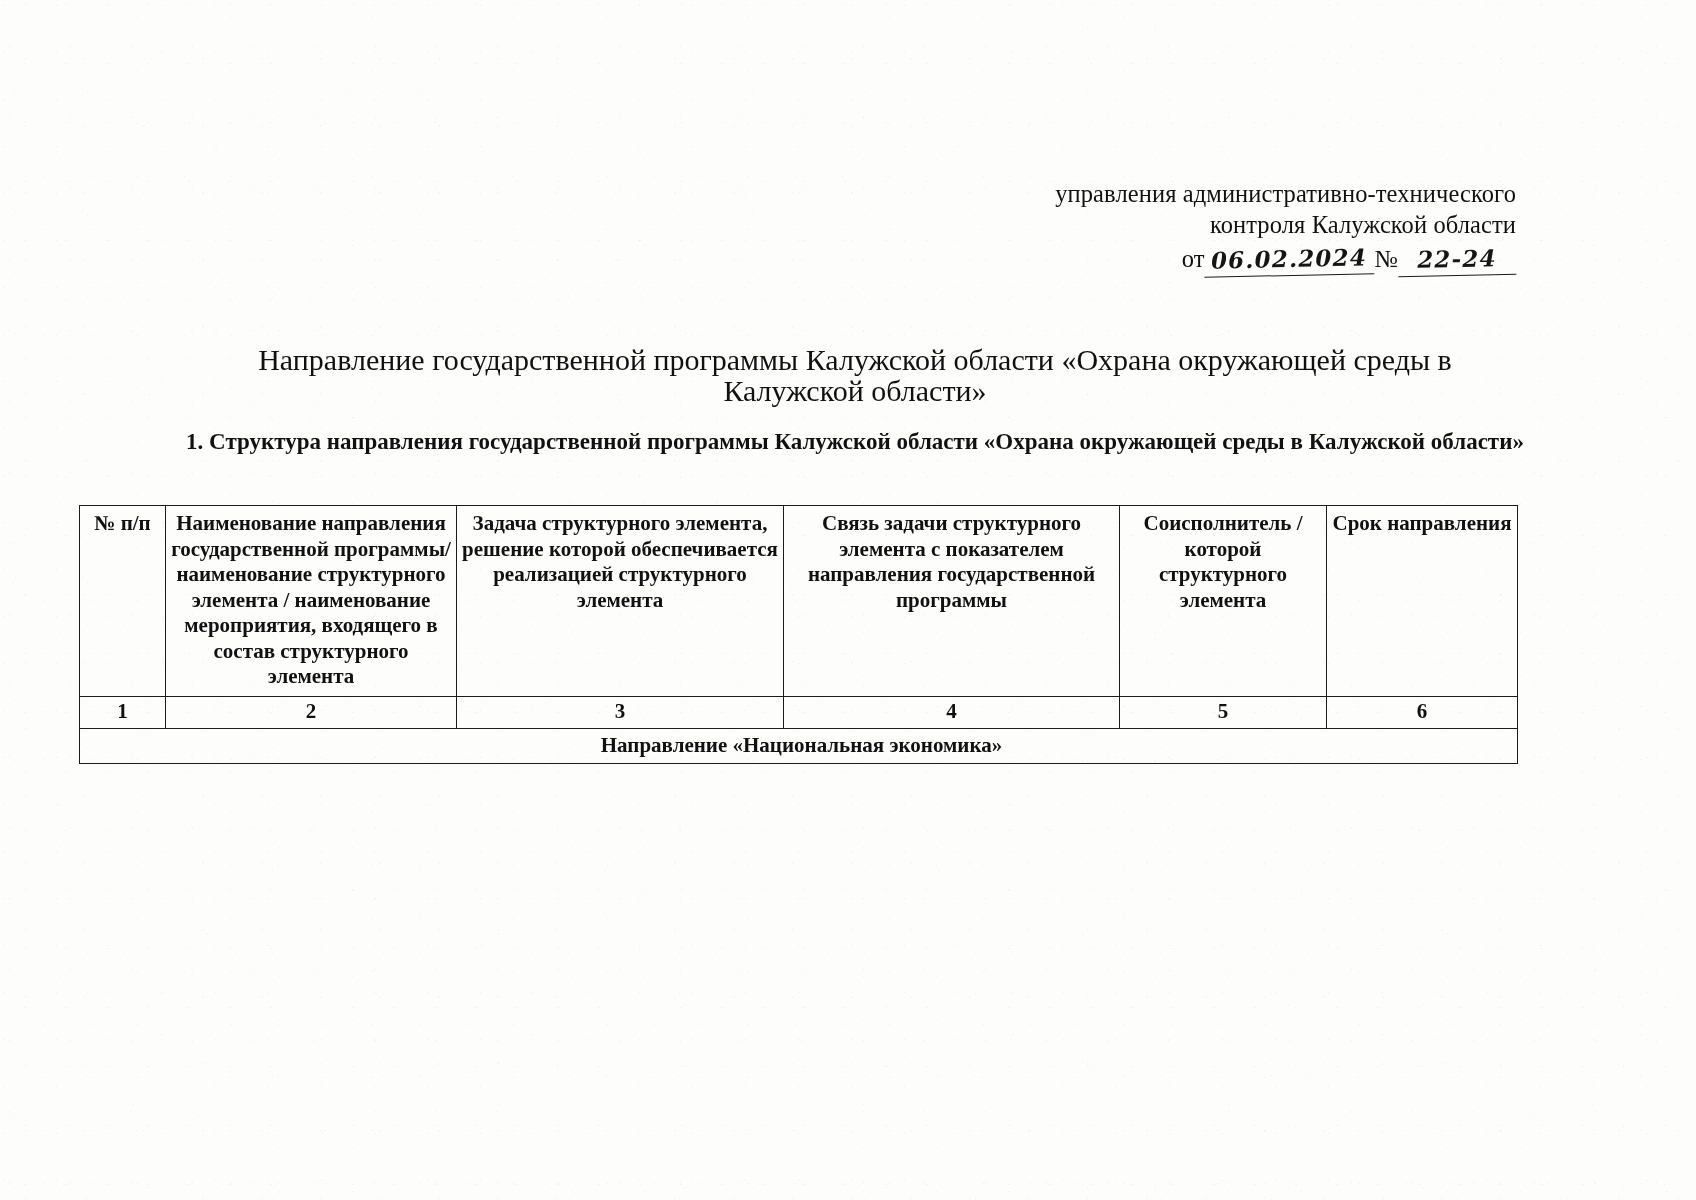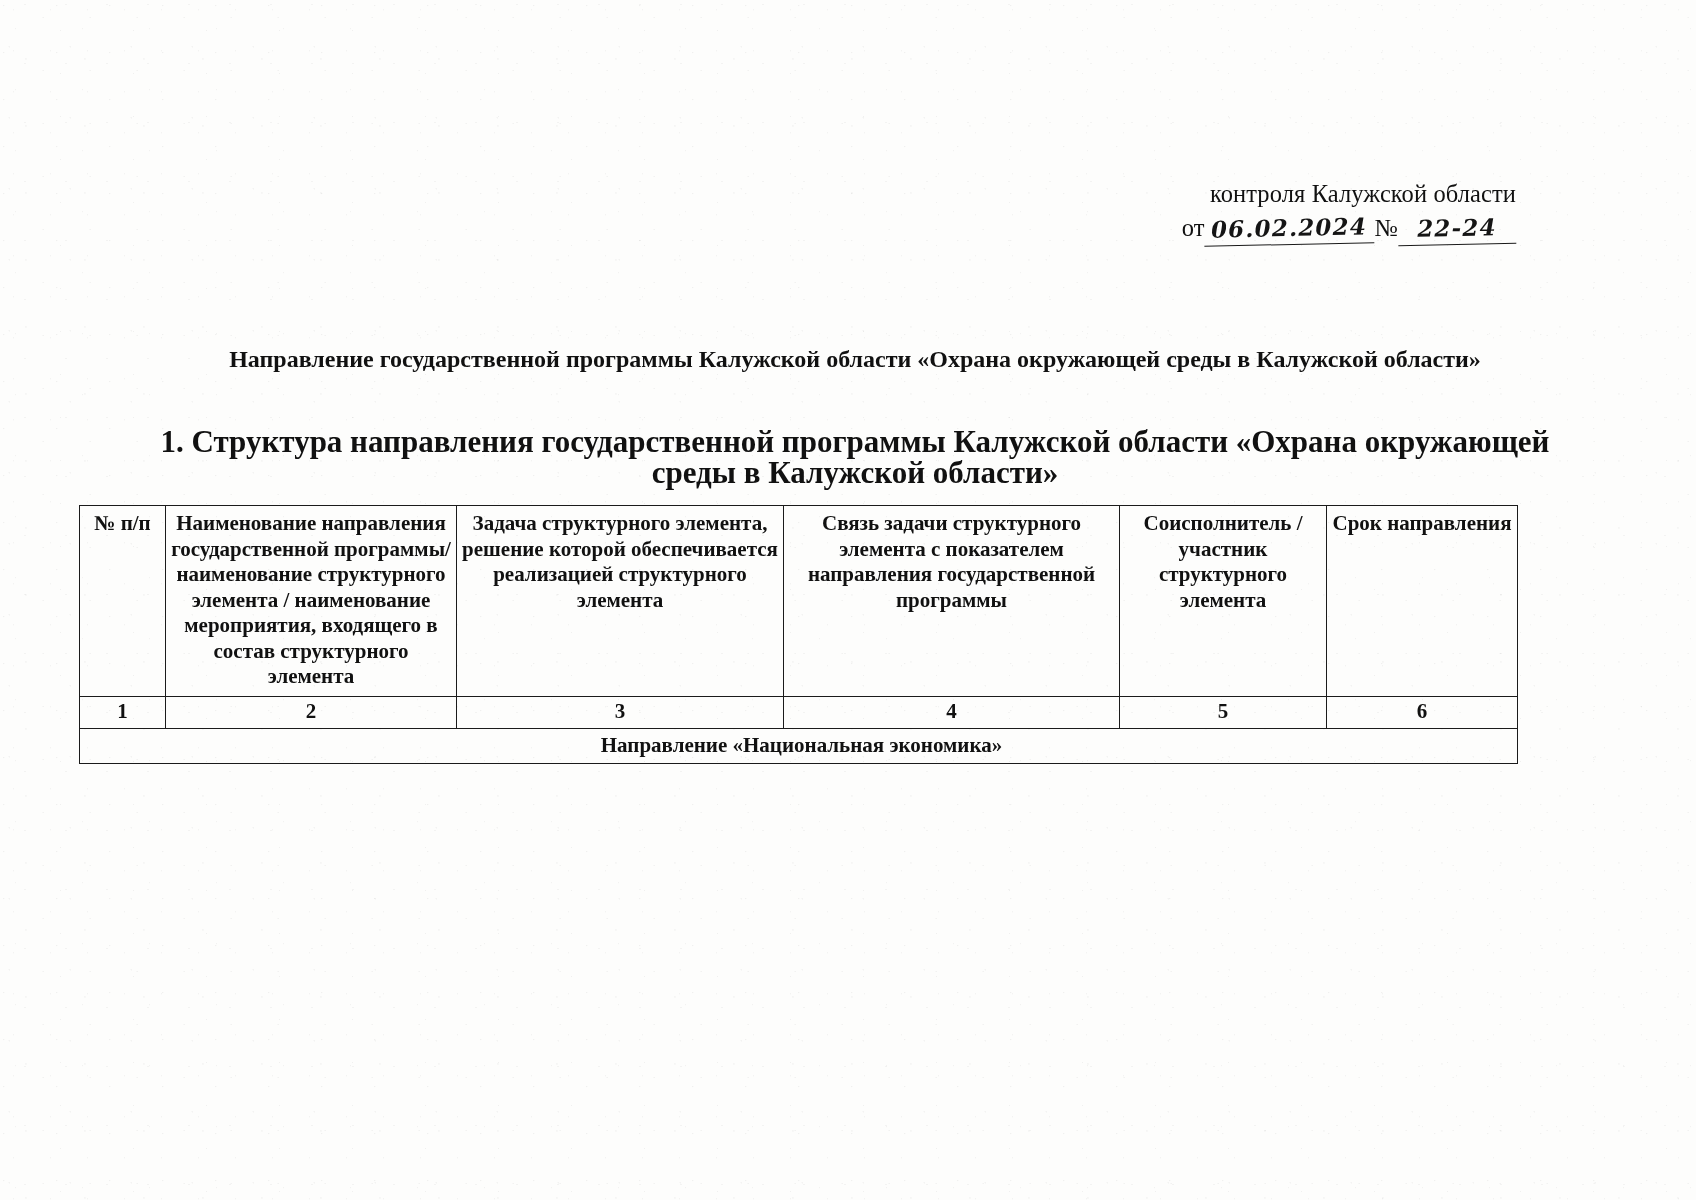--- a/index.html
+++ b/index.html
@@ -84,32 +84,32 @@
     white-space: nowrap;
   }
 
   
   .doc-title {
     position: absolute;
     top: 344px;
     left: 195px;
     width: 1320px;
     text-align: center;
-    font-weight: 700;
-    font-size: 24px;
+    font-weight: 400;
+    font-size: 30px;
     line-height: 31px;
   }
   .section-title {
     position: absolute;
     top: 426px;
     left: 160px;
     width: 1390px;
     text-align: center;
     font-weight: 700;
-    font-size: 31px;
+    font-size: 23px;
     line-height: 31px;
   }
 
   
   .tbl-wrap {
     position: absolute;
     top: 505px;
     left: 79px;
     width: 1438px;
   }
@@ -156,20 +156,21 @@
   .hdr-cell-inner { display: block; }
 </style>
 </head>
 <body>
 
 <div class="page"></div>
 
 <div class="content">
 
   <div class="letterhead">
+    <span class="lh-line">управления административно-технического</span>
     <span class="lh-line">контроля Калужской области</span>
     <div class="date-line">
       <span class="date-label">от</span>
       <span class="hand">06.02.2024</span>
       <span class="no-label">№</span>
       <span class="hand num">22-24</span>
     </div>
   </div>
 
   <div class="doc-title">Направление государственной программы Калужской области «Охрана окружающей среды в Калужской области»</div>
@@ -194,21 +195,21 @@
           <th class="hdr">
             <span class="hdr-cell-inner">Наименование направления государственной программы/ наименование структурного элемента / наименование мероприятия, входящего в состав структурного элемента</span>
           </th>
           <th class="hdr">
             <span class="hdr-cell-inner">Задача структурного элемента, решение которой обеспечивается реализацией структурного элемента</span>
           </th>
           <th class="hdr">
             <span class="hdr-cell-inner">Связь задачи структурного элемента с показателем направления государственной программы</span>
           </th>
           <th class="hdr">
-            <span class="hdr-cell-inner">Соисполнитель / участник структурного элемента</span>
+            <span class="hdr-cell-inner">Соисполнитель / которой структурного элемента</span>
           </th>
           <th class="hdr">
             <span class="hdr-cell-inner">Срок направления</span>
           </th>
         </tr>
       </thead>
       <tbody>
         <tr>
           <td class="numrow">1</td>
           <td class="numrow">2</td>

